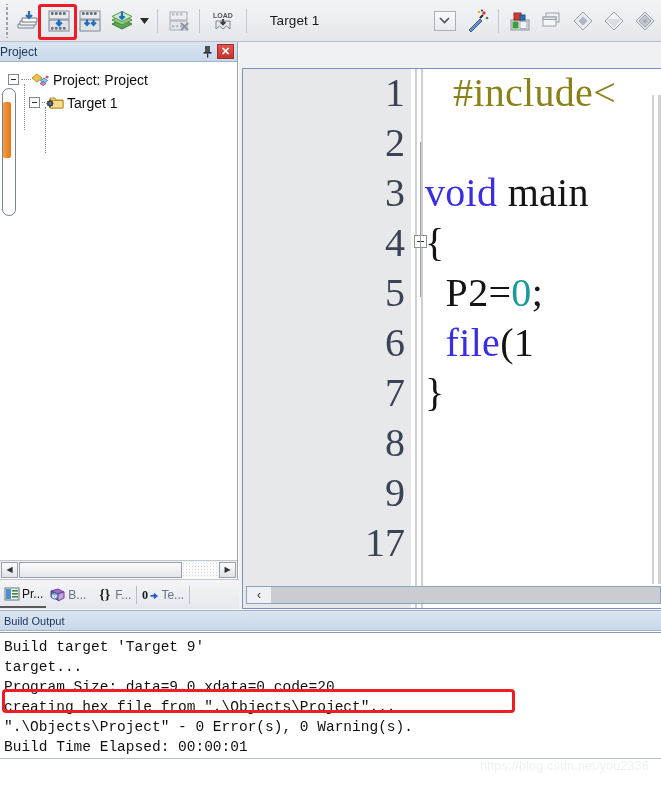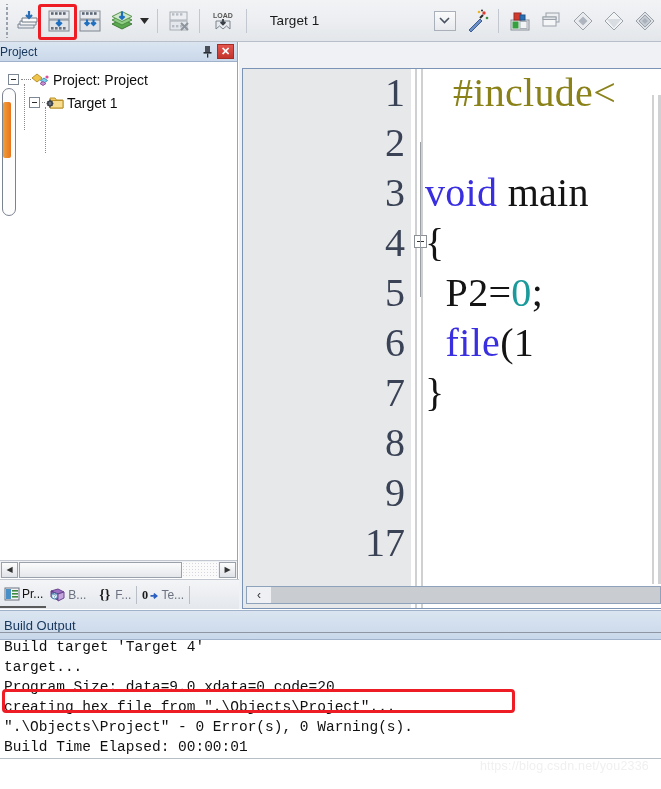--- a/index.html
+++ b/index.html
@@ -197,24 +197,24 @@
     position: absolute; right: 0; top: 26px; bottom: 24px; width: 12px;
     background-image: linear-gradient(90deg,#ffffff 0 3px,#d0d1d3 3px 5px,#ffffff 5px 9px,#d0d1d3 9px 11px);
   }
 
   
   #build-panel {
     position: absolute; left: 0; top: 610px; width: 661px; height: 179px;
     background: #fff;
   }
   #build-title {
-    height: 30px; background: linear-gradient(to bottom,#dbe5f1,#c9d8ea);
+    height: 21px; background: linear-gradient(to bottom,#dbe5f1,#c9d8ea);
     border-top: 1px solid #9fb2c9; border-bottom: 1px solid #9fb2c9;
     display: flex; align-items: center; padding-left: 4px;
-    font-size: 13px; color: #16365c; font-weight: 500;
+    font-size: 11px; color: #16365c; font-weight: 500;
   }
   #build-text {
     position: absolute; left: 0; top: 22px; width: 661px; height: 126px;
     border-top: 1px solid #8d96a2;
     font-family: "Liberation Mono", monospace;
     font-size: 14.5px; line-height: 20px; color: #111;
     padding: 4px 0 0 4px; overflow: hidden;
   }
   #hl-hex {
     position: absolute; left: 2px; top: 689px; width: 513px; height: 24px;
@@ -556,21 +556,21 @@
       <span id="ed-hthumb"></span>
     </div>
   </div>
 </div>
 
 <div id="build-panel">
   <div id="build-title">
     <span>Build Output</span>
   </div>
   <div id="build-text">
-      <div>Build target 'Target 4'</div>
+      <div>Build target 'Target 9'</div>
       <div>target...</div>
       <div>Program Size: data=9.0 xdata=0 code=20</div>
       <div>creating hex file from ".\Objects\Project"...</div>
       <div>".\Objects\Project" - 0 Error(s), 0 Warning(s).</div>
       <div>Build Time Elapsed:  00:00:01</div>
     </div>
   <div id="build-foot"></div>
 </div>
 
 <div id="hl-hex"></div>

